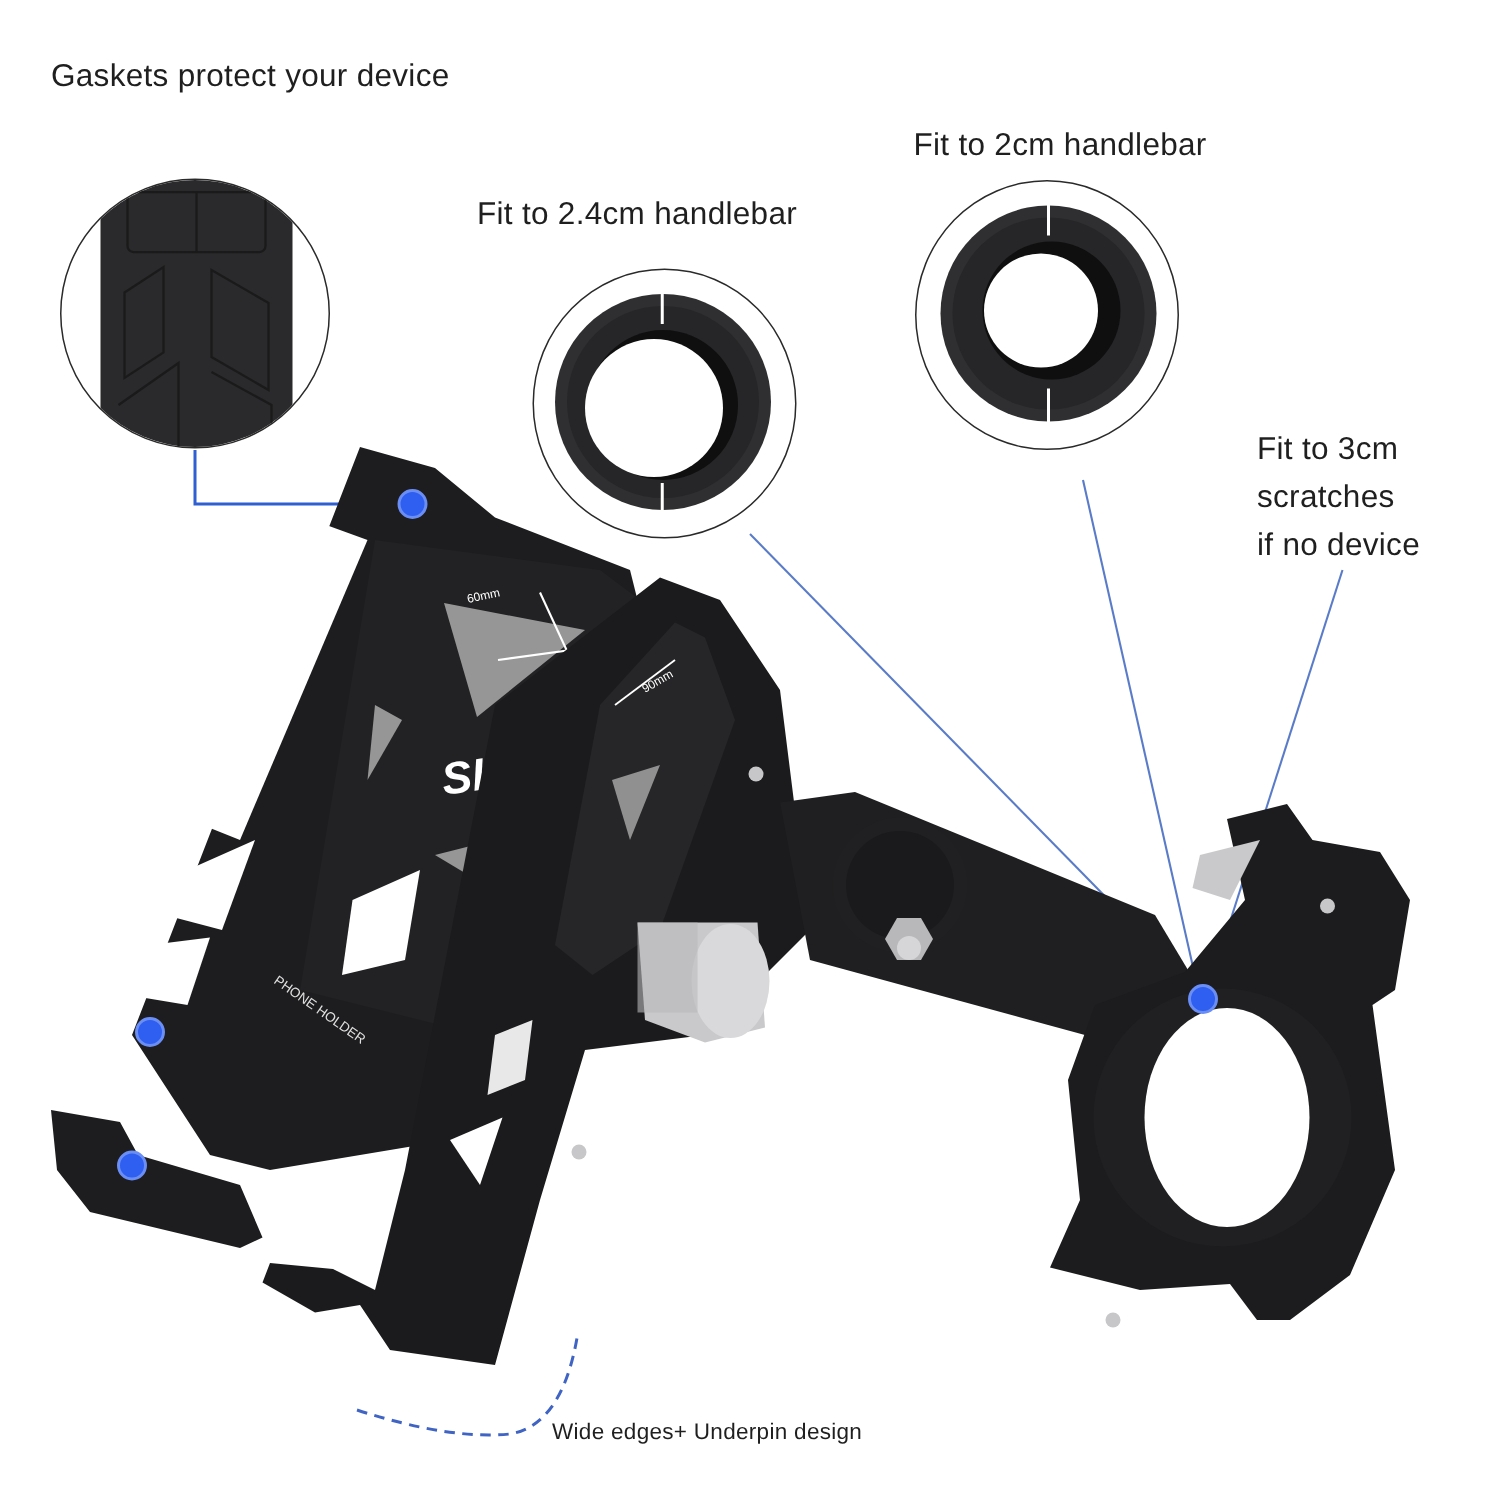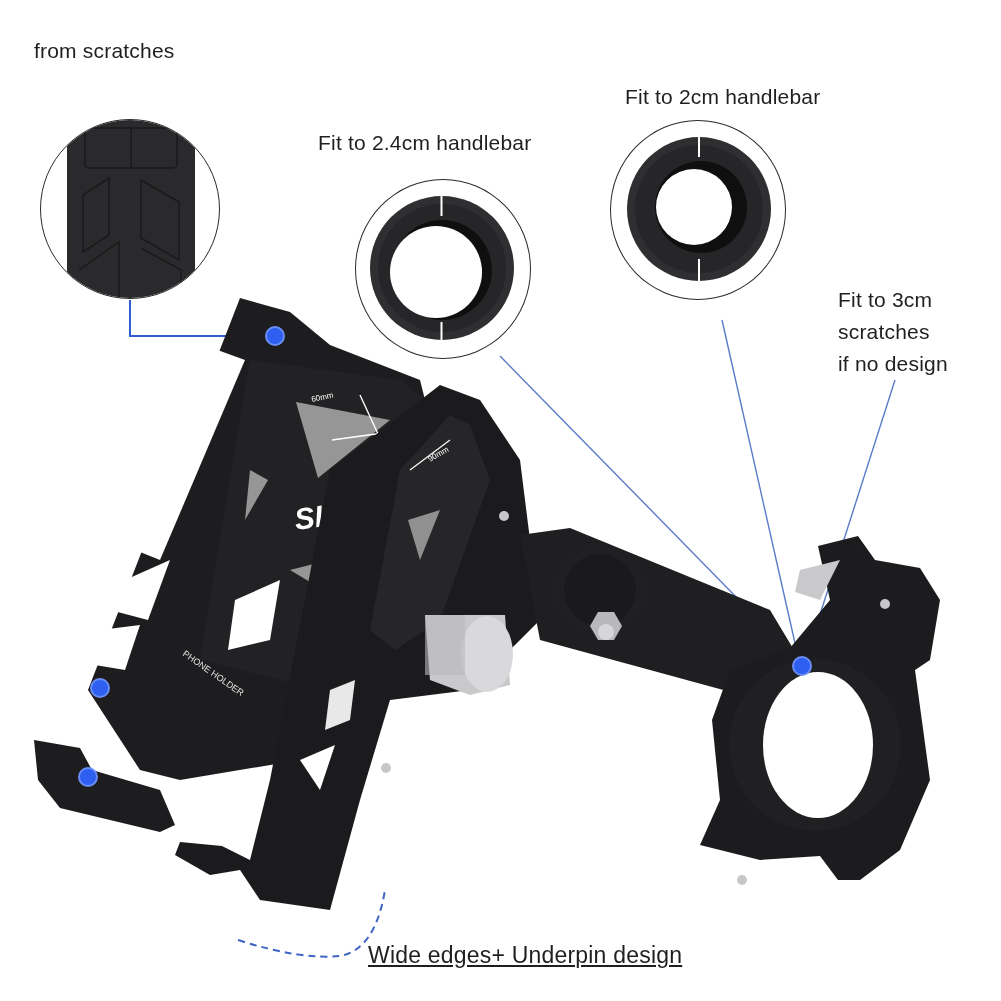--- a/index.html
+++ b/index.html
@@ -5,30 +5,30 @@
   html, body { margin: 0; padding: 0; background: #ffffff; }
   body { width: 1001px; height: 1001px; position: relative; overflow: hidden; font-family: "Liberation Sans", sans-serif; color: #1e1e1e; }
   .label { position: absolute; font-size: 21px; line-height: 36px; color: #1f1f1f; white-space: nowrap; letter-spacing: 0.2px; }
   .zoom-circle { position: absolute; border-radius: 50%; border: 1.3px solid #2a2a2a; background: #fff; overflow: hidden; box-sizing: border-box; }
   svg.overlay { position: absolute; left: 0; top: 0; }
 </style>
 </head>
 <body>
 
 <div class="label" style="left:34px; top:33px;">
-  <div>from scratches</div>
+  <div>Gaskets protect your device</div>
 </div>
 <div class="label" style="left:318px; top:125px;">Fit to 2.4cm handlebar</div>
-<div class="label" style="left:625px; top:79px;">Fit to 2cm handlebar</div>
+<div class="label" style="left:609px; top:79px;">Fit to 2cm handlebar</div>
 <div class="label" style="left:838px; top:284px; line-height:32px;">
   <div>Fit to 3cm</div>
   <div>scratches</div>
-  <div>if no design</div>
+  <div>if no device</div>
 </div>
-<div class="label" style="left:368px; top:937px; font-size:23px;text-decoration:underline;">Wide edges+ Underpin design</div>
+<div class="label" style="left:368px; top:937px; font-size:15px;">Wide edges+ Underpin design</div>
 
 <div class="zoom-circle" style="left:40px; top:119px; width:180px; height:180px;">
   <svg width="180" height="180" viewBox="0 0 180 180">
     <rect x="26" y="0" width="128" height="180" fill="#2a2a2c"></rect>
     <rect x="44" y="8" width="92" height="40" rx="4" fill="none" stroke="#1a1a1b" stroke-width="1.5"></rect>
     <line x1="90" y1="8" x2="90" y2="48" stroke="#1a1a1b" stroke-width="1.5"></line>
     <path d="M42 75 L68 58 L68 115 L42 132 Z" fill="none" stroke="#1a1a1b" stroke-width="1.5"></path>
     <path d="M100 60 L138 82 L138 140 L100 118 Z" fill="none" stroke="#1a1a1b" stroke-width="1.5"></path>
     <path d="M38 150 L78 122 L78 180" fill="none" stroke="#1a1a1b" stroke-width="1.5"></path>
     <path d="M100 128 L140 150 L140 180" fill="none" stroke="#1a1a1b" stroke-width="1.5"></path>

